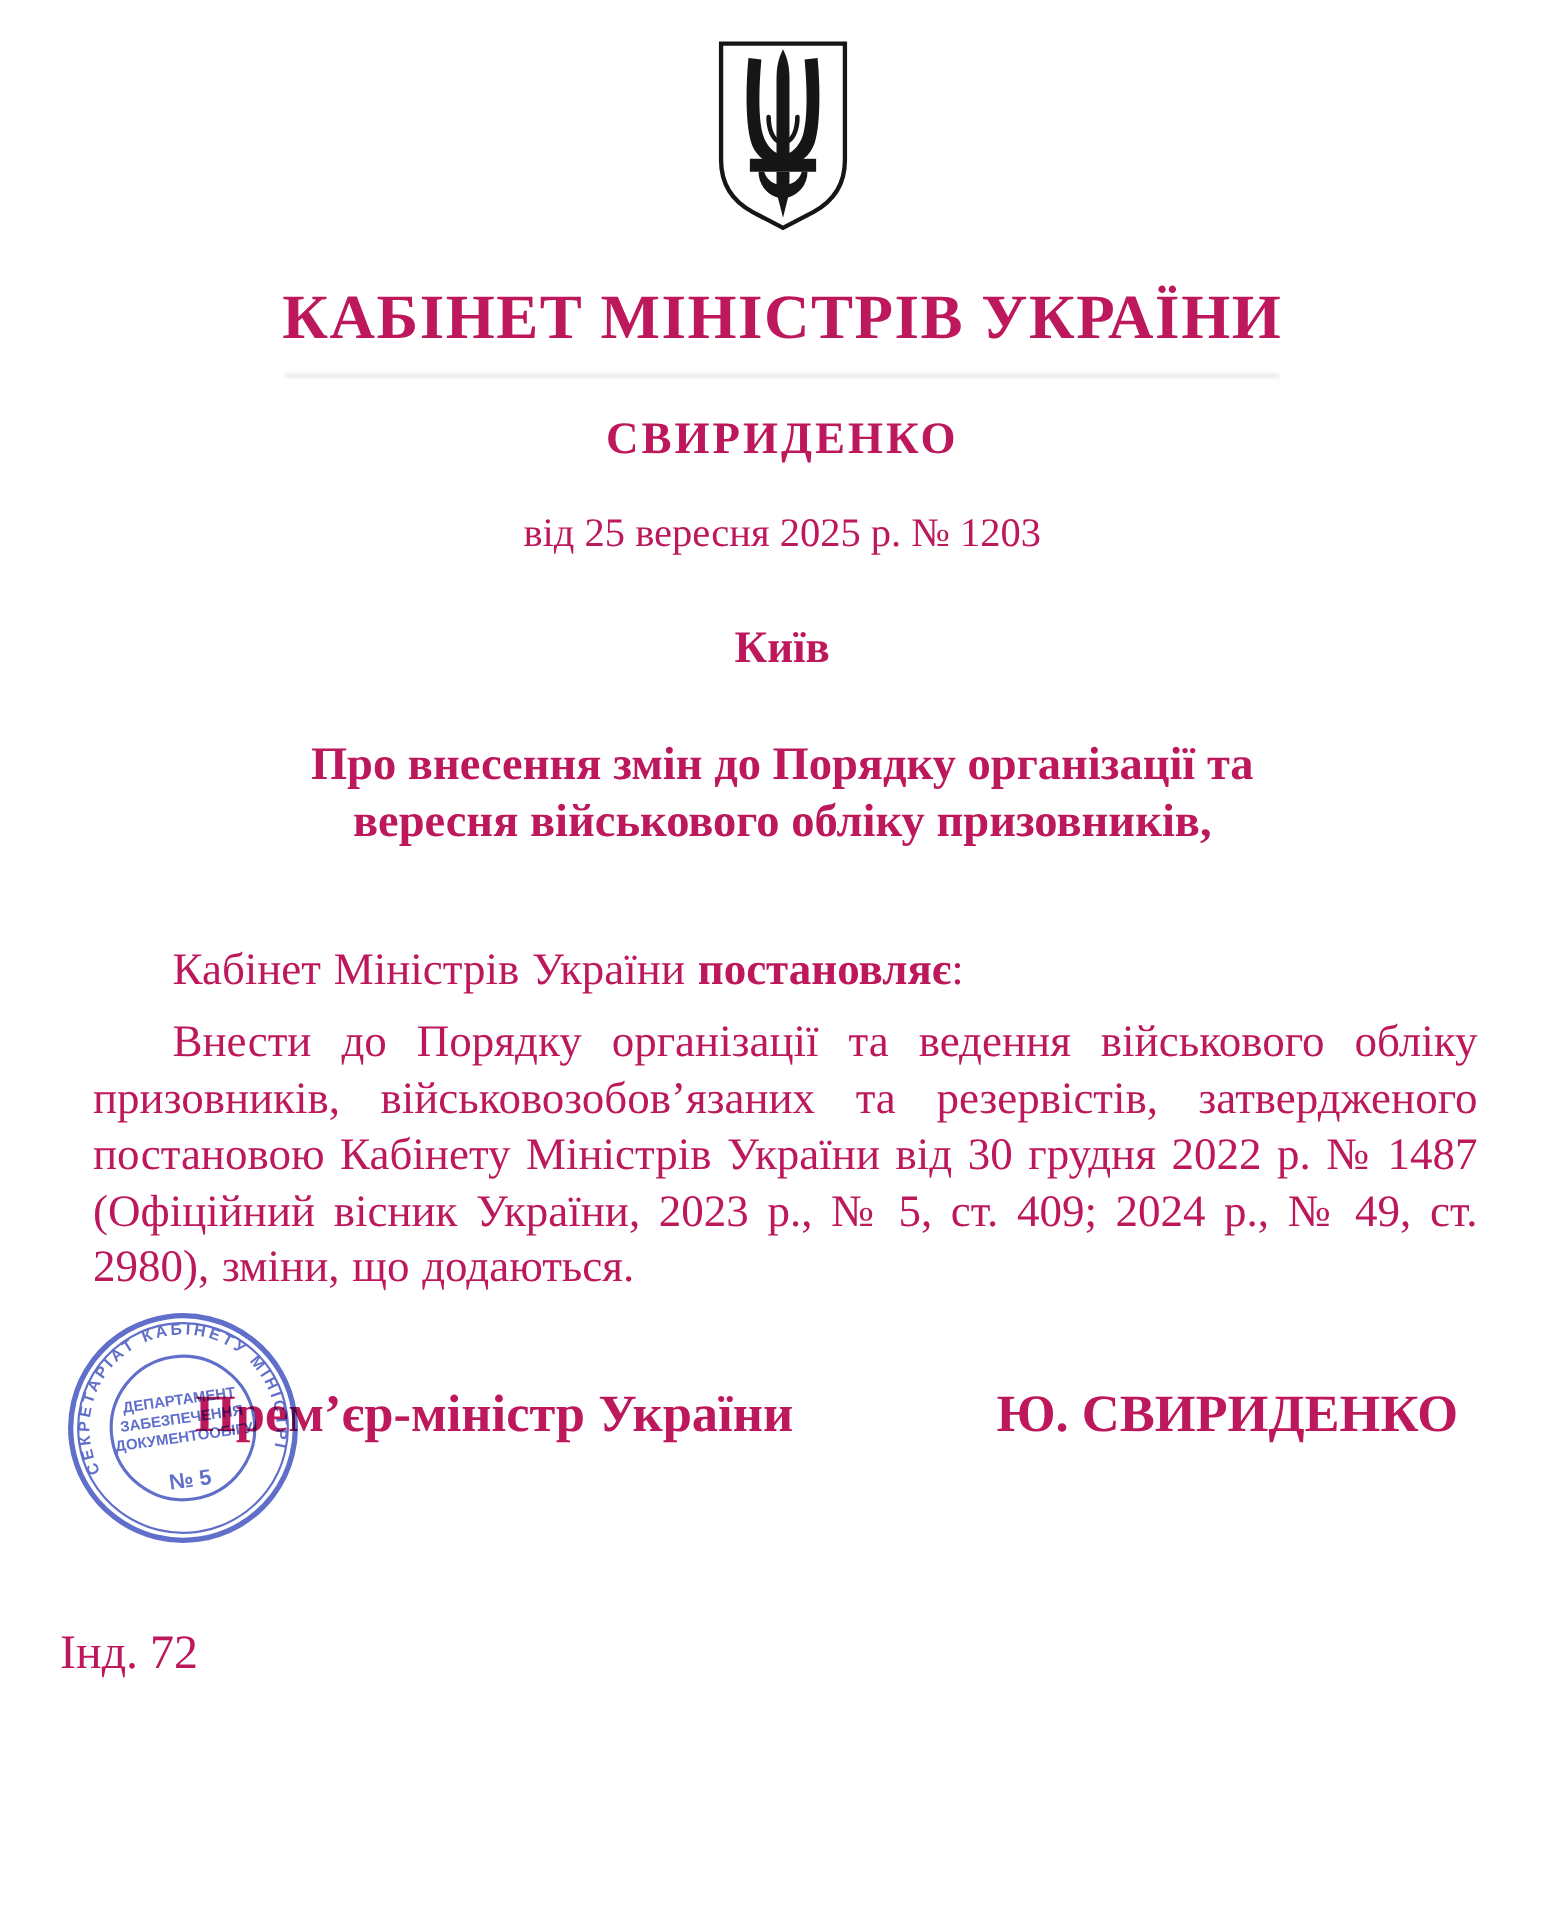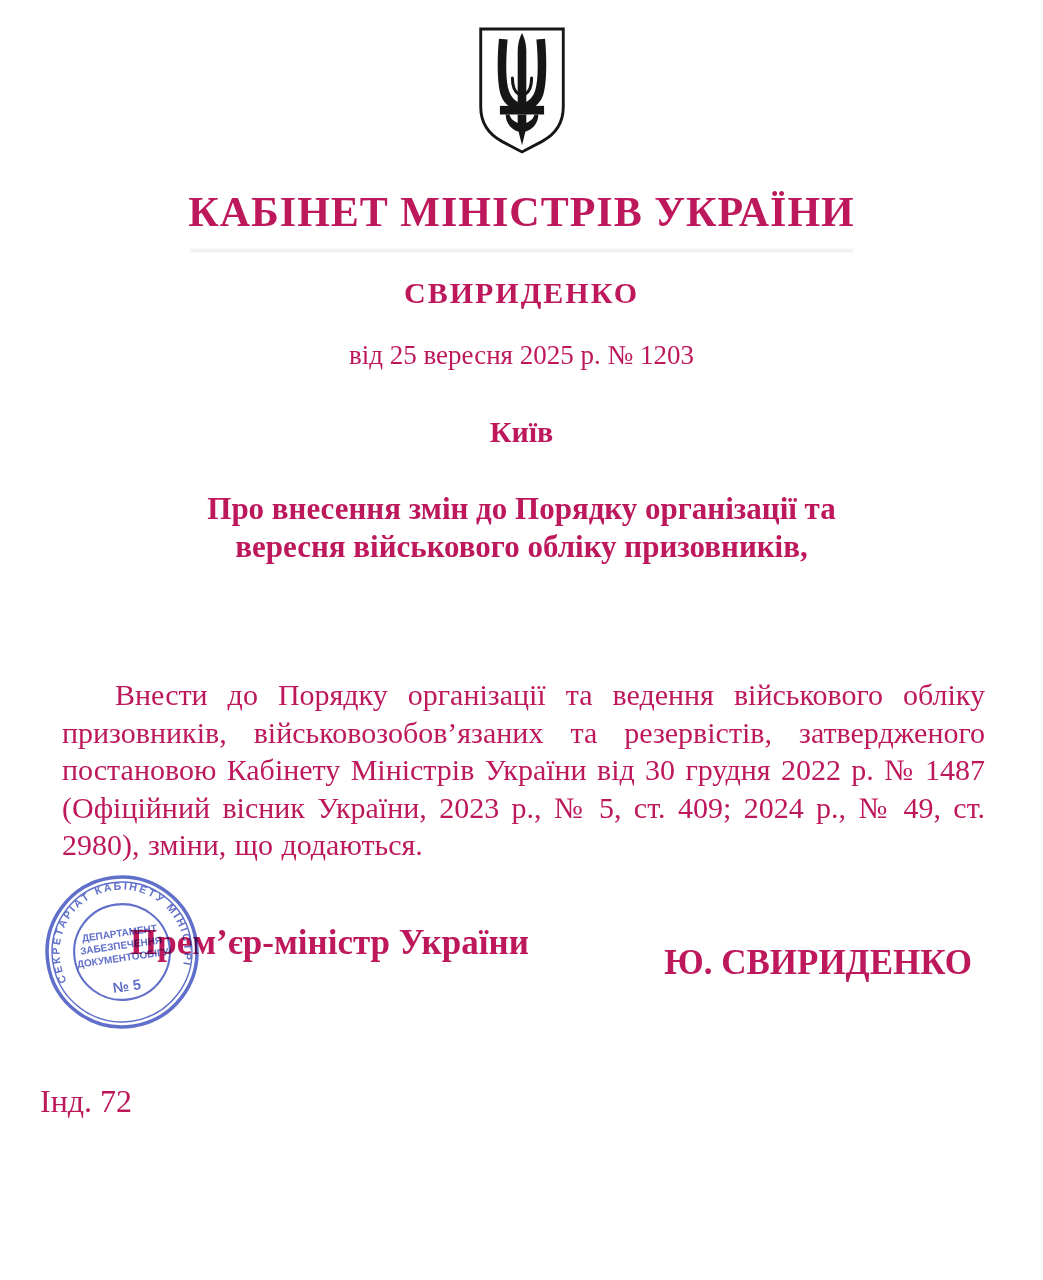--- a/index.html
+++ b/index.html
@@ -19,21 +19,21 @@
   .doc-type{top:276px;font-size:30px;font-weight:bold;letter-spacing:2px;}
   .date-line{top:340px;font-size:27px;}
   .city{top:415px;font-size:30px;font-weight:bold;}
   .subject{top:490px;font-size:31px;font-weight:bold;line-height:38px;}
   .enacting{top:630px;left:62px;width:923px;font-size:30px;text-indent:53px;word-spacing:1px;}
   .body-par{top:676px;left:62px;width:923px;font-size:30px;line-height:37.6px;
             text-align:justify;text-indent:53px;word-spacing:1px;}
   .sig-row{top:923px;left:62px;width:923px;display:flex;justify-content:space-between;
            font-size:35px;font-weight:bold;}
   .sig-title{margin-left:68px;}
-  .sig-name{margin-right:13px;margin-top:20px;}
+  .sig-name{margin-right:13px;}
   .index-note{top:1041px;left:40px;font-size:32px;margin-top:42px;}
   .stamp{
     top:874px;left:44px;width:156px;height:156px;
     transform:rotate(-8deg);
     opacity:.88;
     mix-blend-mode:multiply;
   }
   .stamp text{font-family:"Liberation Sans", sans-serif;}
 </style>
 </head>
@@ -64,20 +64,21 @@
   <div class="abs scan-line"></div>
   <div class="abs center doc-type">СВИРИДЕНКО</div>
   <div class="abs center date-line">від 25 вересня 2025 р. № 1203</div>
   <div class="abs center city">Київ</div>
 
   <div class="abs center subject">
     <div>Про внесення змін до Порядку організації та</div>
     <div>вересня військового обліку призовників,</div>
   </div>
 
+  <div class="abs enacting"><span>Кабінет Міністрів України </span><b>постановляє</b><span>:</span></div>
 
   <div class="abs body-par">Внести до Порядку організації та ведення військового обліку призовників, військовозобов’язаних та резервістів, затвердженого постановою Кабінету Міністрів України від 30 грудня 2022 р. № 1487 (Офіційний вісник України, 2023 р., № 5, ст. 409; 2024 р., № 49, ст. 2980), зміни, що додаються.</div>
 
   <div class="abs sig-row">
     <span class="sig-title">Прем’єр-міністр України</span>
     <span class="sig-name">Ю. СВИРИДЕНКО</span>
   </div>
 
   <div class="abs stamp">
     <svg width="156" height="156" viewBox="0 0 150 150" aria-hidden="true">

